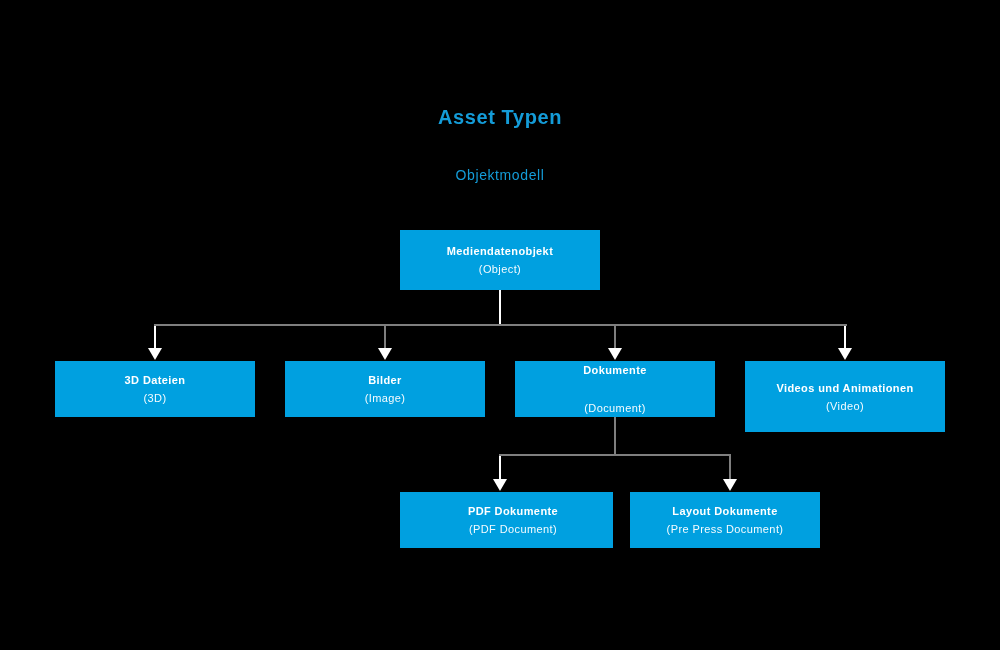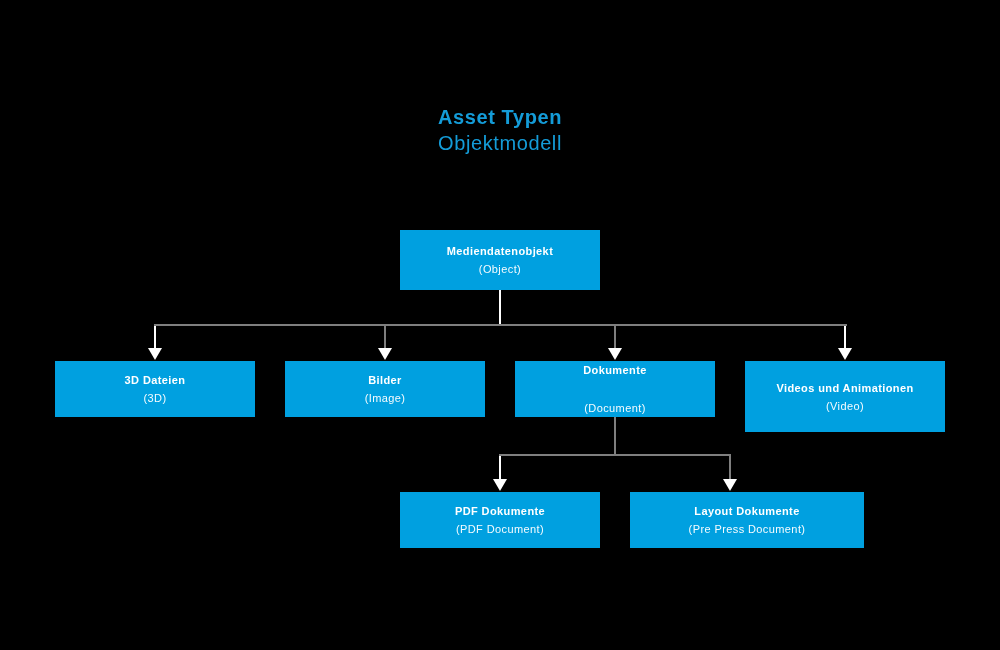--- a/index.html
+++ b/index.html
@@ -8,36 +8,36 @@
   }
   html,body{margin:0;padding:0;}
   body{
     width:1000px;height:650px;background:var(--bg);
     font-family:"Liberation Sans",sans-serif;position:relative;overflow:hidden;
   }
   .stage{position:absolute;inset:0;}
   
   .title-wrap{position:absolute;left:0;top:104px;width:1000px;text-align:center;}
   .title{font-size:20px;font-weight:bold;color:var(--title);letter-spacing:0.6px;line-height:26px;}
-  .subtitle{font-size:20px;font-weight:normal;color:var(--title);letter-spacing:0.6px;line-height:27px;}
+  .subtitle{font-size:14px;font-weight:normal;color:var(--title);letter-spacing:0.6px;line-height:27px;margin-top:32px;}
   
   .node{
     position:absolute;background:var(--box);color:var(--text);
     display:flex;flex-direction:column;align-items:center;justify-content:center;
     text-align:center;
   }
   .node-label{font-size:11px;font-weight:bold;letter-spacing:0.4px;line-height:18px;}
   .node-sublabel{font-size:11px;font-weight:normal;letter-spacing:0.4px;line-height:18px;color:rgba(255,255,255,0.96);}
   .n-root{left:400px;top:230px;width:200px;height:60px;}
   .n-3d{left:55px;top:361px;width:200px;height:56px;}
   .n-bilder{left:285px;top:361px;width:200px;height:56px;}
   .n-dok{left:515px;top:361px;width:200px;height:56px;justify-content:space-between;}
   .n-videos{left:745px;top:361px;width:200px;height:71px;}
-  .n-pdf{left:400px;top:492px;width:200px;height:56px;}
-  .n-layout{left:630px;top:492px;width:234px;height:56px;}
+  .n-pdf{left:400px;top:492px;width:200px;height:56px;padding-left:13px;}
+  .n-layout{left:630px;top:492px;width:190px;height:56px;}
   
   .line{position:absolute;}
   .v{width:2px;} .h{height:2px;}
   .gray{background:var(--line-gray);} .white{background:var(--line-white);}
   .arrow{
     position:absolute;width:0;height:0;
     border-left:7px solid transparent;border-right:7px solid transparent;
     border-top:12px solid var(--line-white);
   }
   

